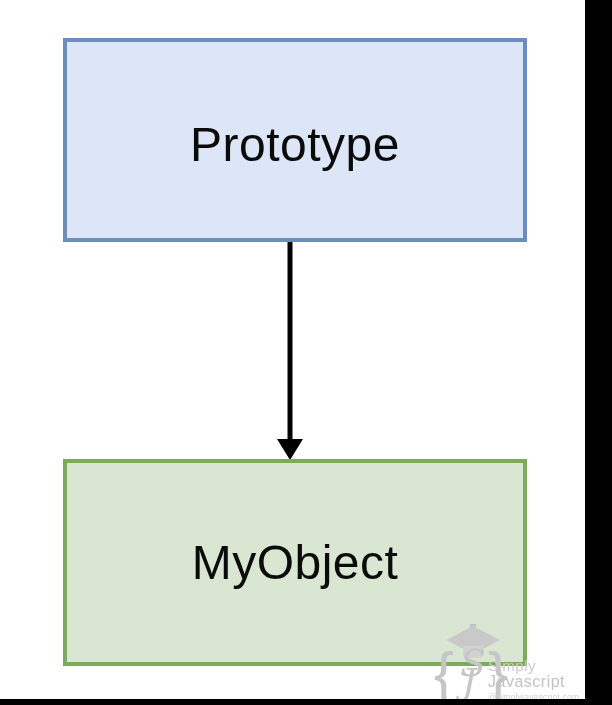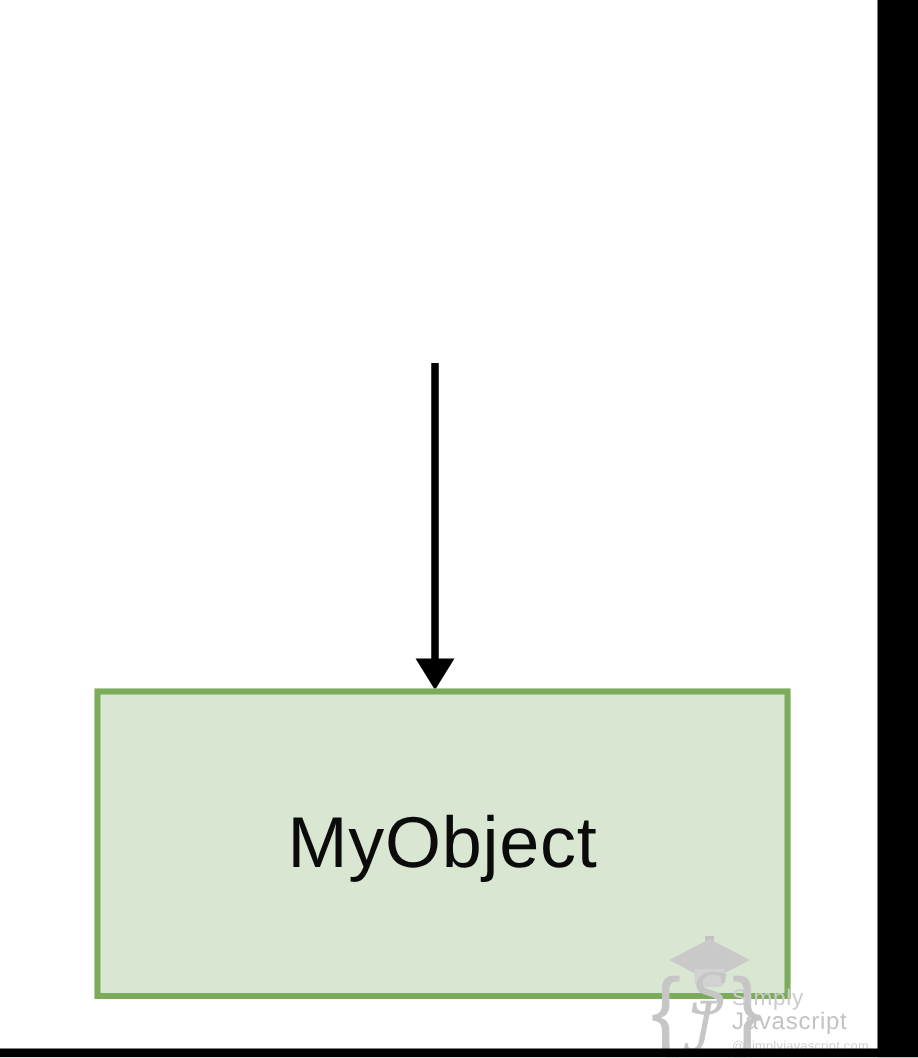--- a/index.html
+++ b/index.html
@@ -111,20 +111,23 @@
     color: #d0d0d0;
     letter-spacing: 0.2px;
     white-space: nowrap;
   }
 </style>
 </head>
 <body>
 
 <div class="canvas">
 
+  <div class="node node-prototype">
+    <span>Prototype</span>
+  </div>
 
   <svg class="arrow" viewBox="0 0 36 220" xmlns="http://www.w3.org/2000/svg" aria-hidden="true">
     <rect x="15.5" y="0" width="5" height="201" fill="#000000"></rect>
     <polygon points="5,197 31,197 18,218" fill="#000000"></polygon>
   </svg>
 
   <div class="node node-myobject">
     <span>MyObject</span>
   </div>
 

